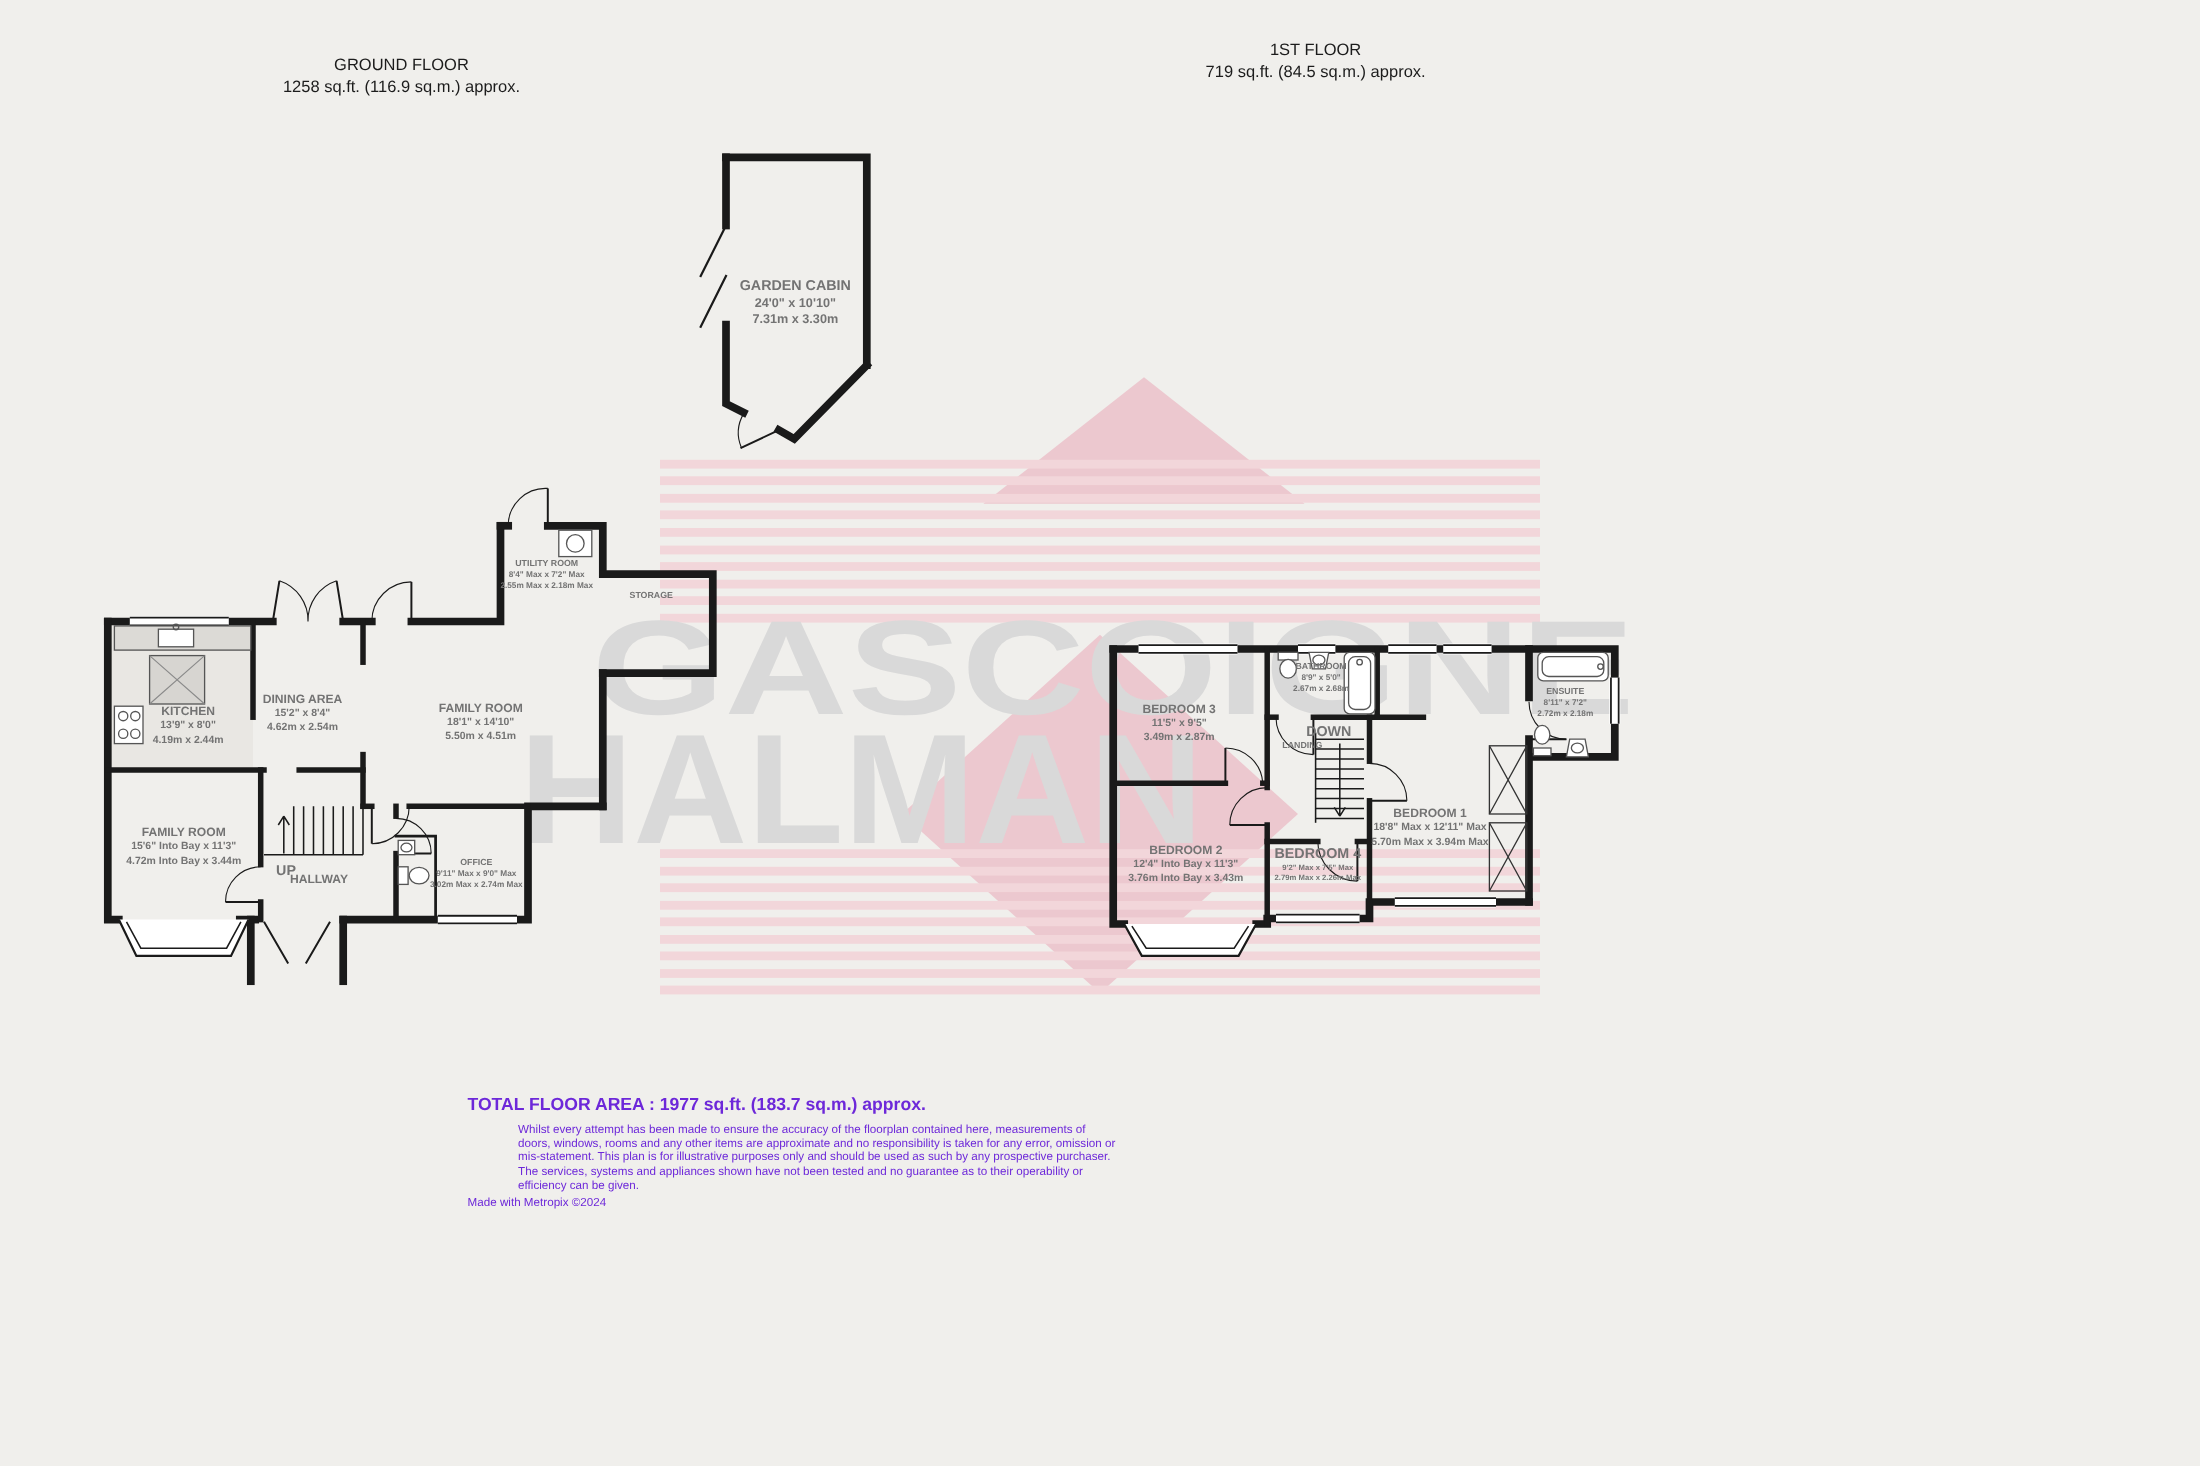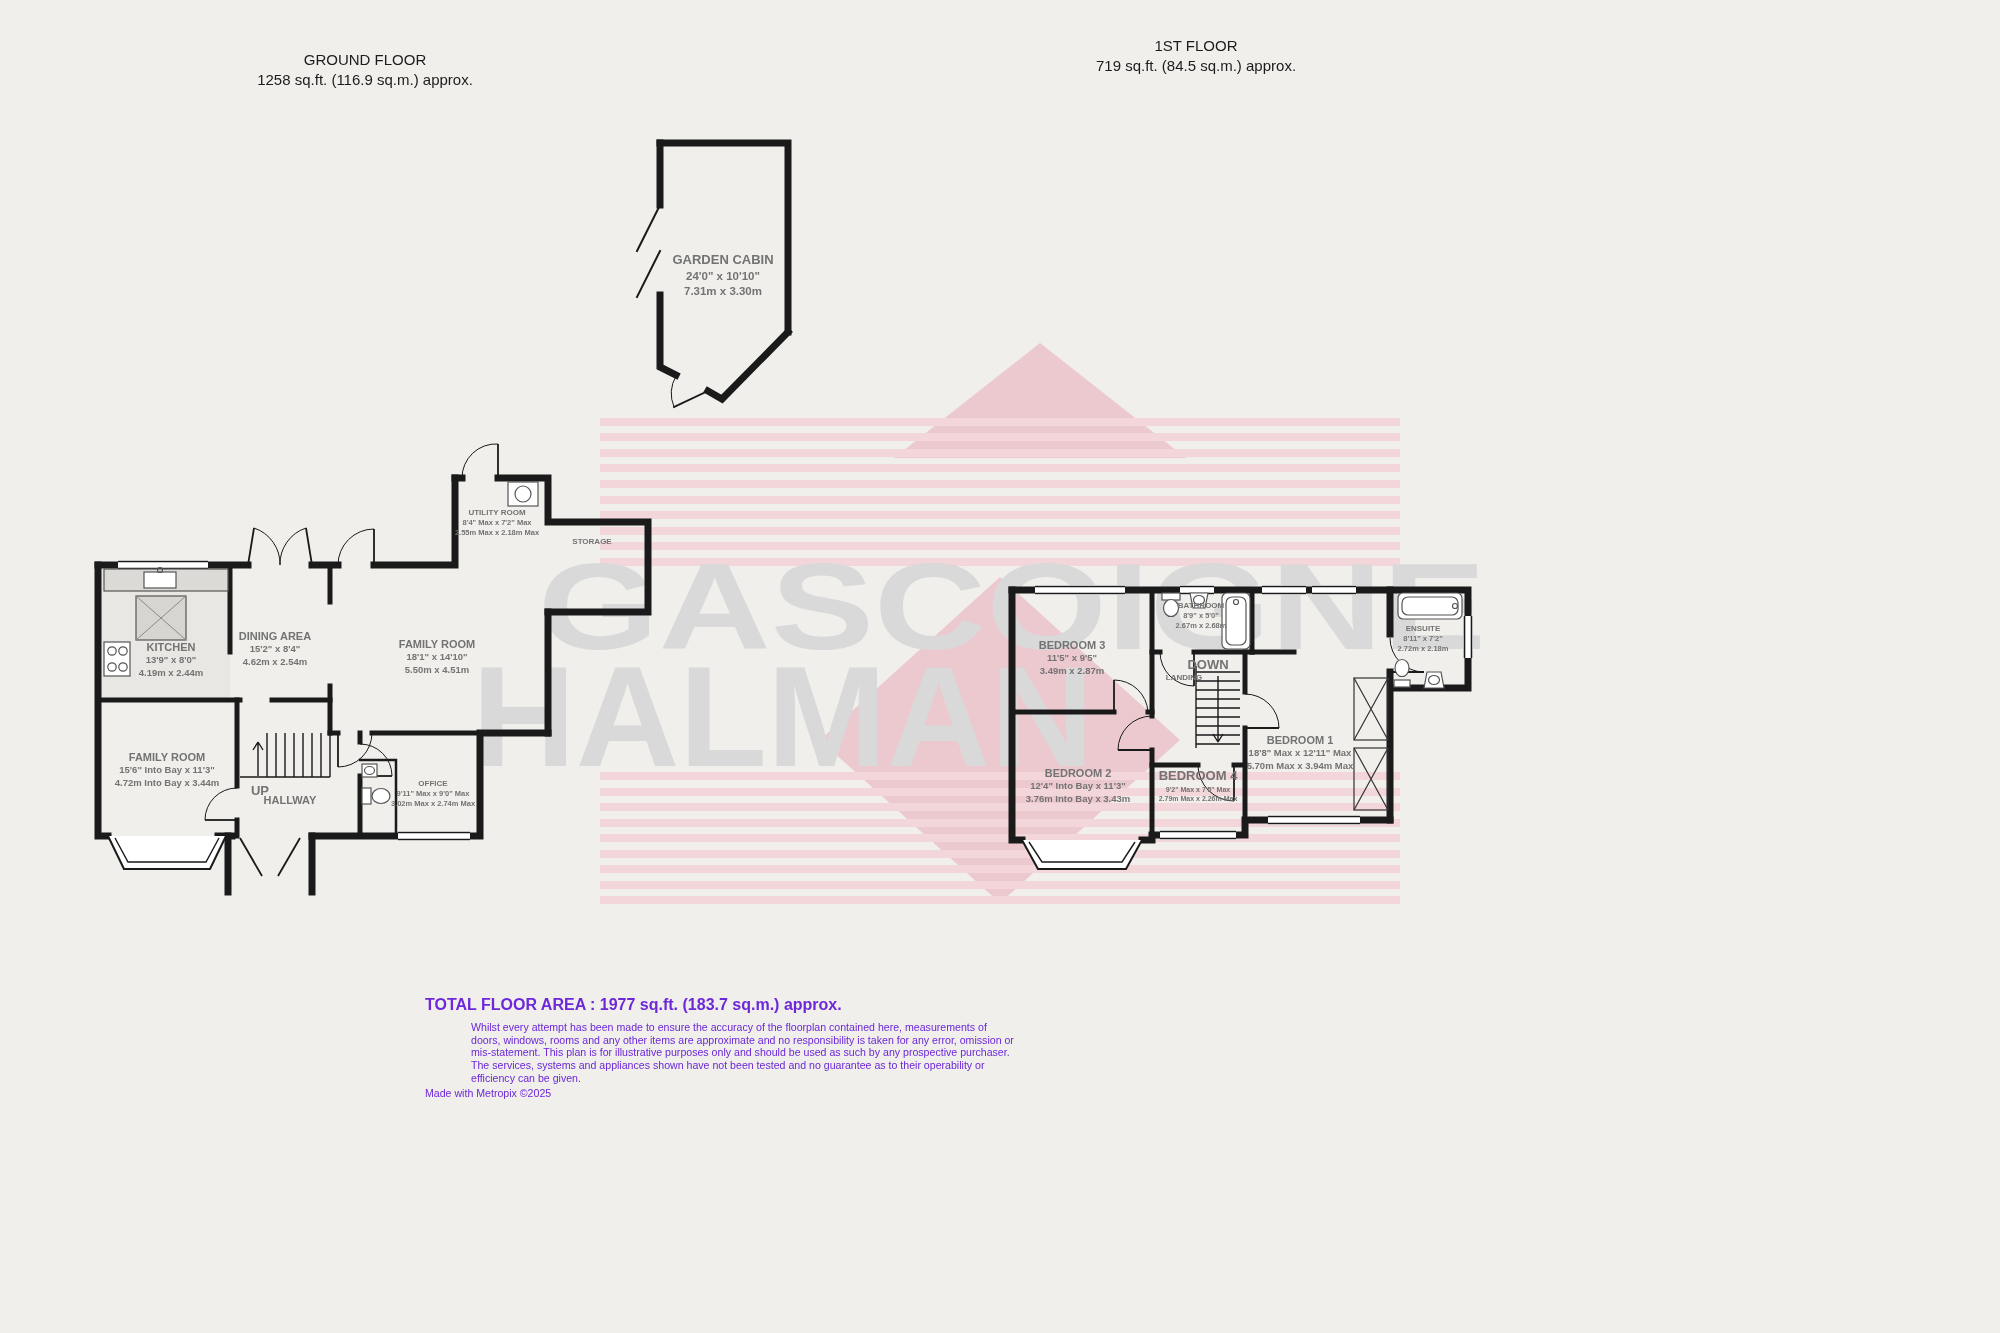--- a/index.html
+++ b/index.html
@@ -356,16 +356,16 @@
 
   <div class="room-label xs" style="left:1198px;top:768px">
     <div class="rn">BEDROOM 4</div>
     <div class="rd">9'2" Max x 7'5" Max</div>
     <div class="rd">2.79m Max x 2.26m Max</div>
   </div>
 
   <div class="footer">
     <div class="total">TOTAL FLOOR AREA : 1977 sq.ft. (183.7 sq.m.) approx.</div>
     <div class="disclaimer">Whilst every attempt has been made to ensure the accuracy of the floorplan contained here, measurements of doors, windows, rooms and any other items are approximate and no responsibility is taken for any error, omission or mis-statement. This plan is for illustrative purposes only and should be used as such by any prospective purchaser. The services, systems and appliances shown have not been tested and no guarantee as to their operability or efficiency can be given.</div>
-    <div class="credit">Made with Metropix ©2025</div>
+    <div class="credit">Made with Metropix ©2024</div>
   </div>
 
 </div>
 
 </body></html>

